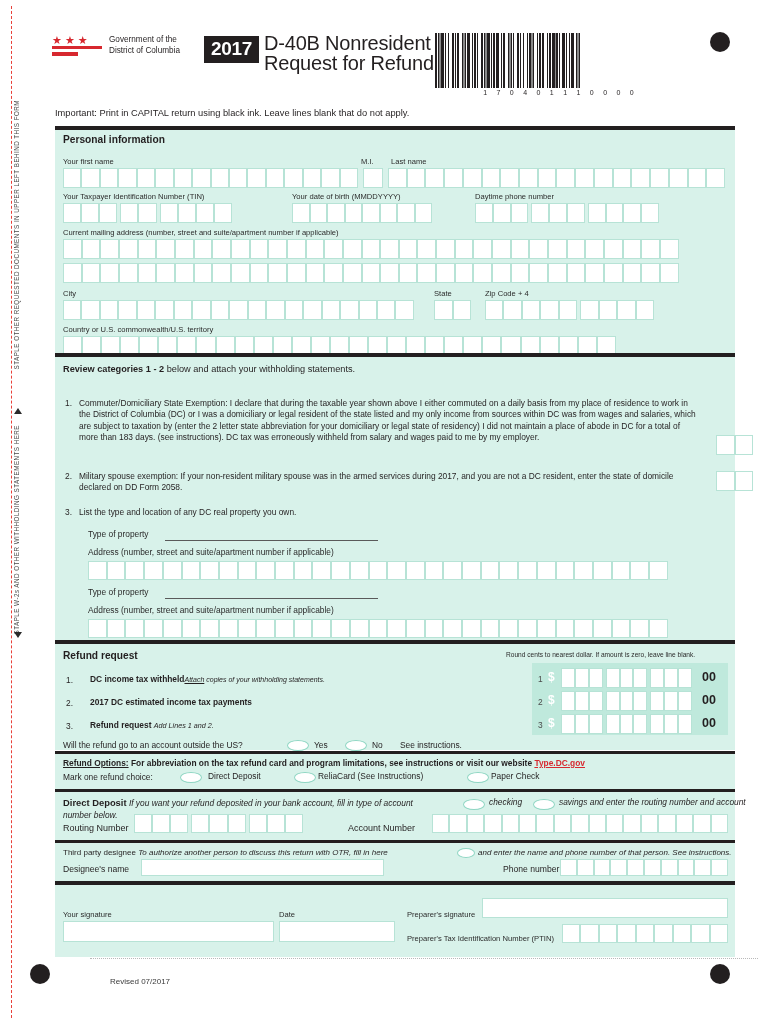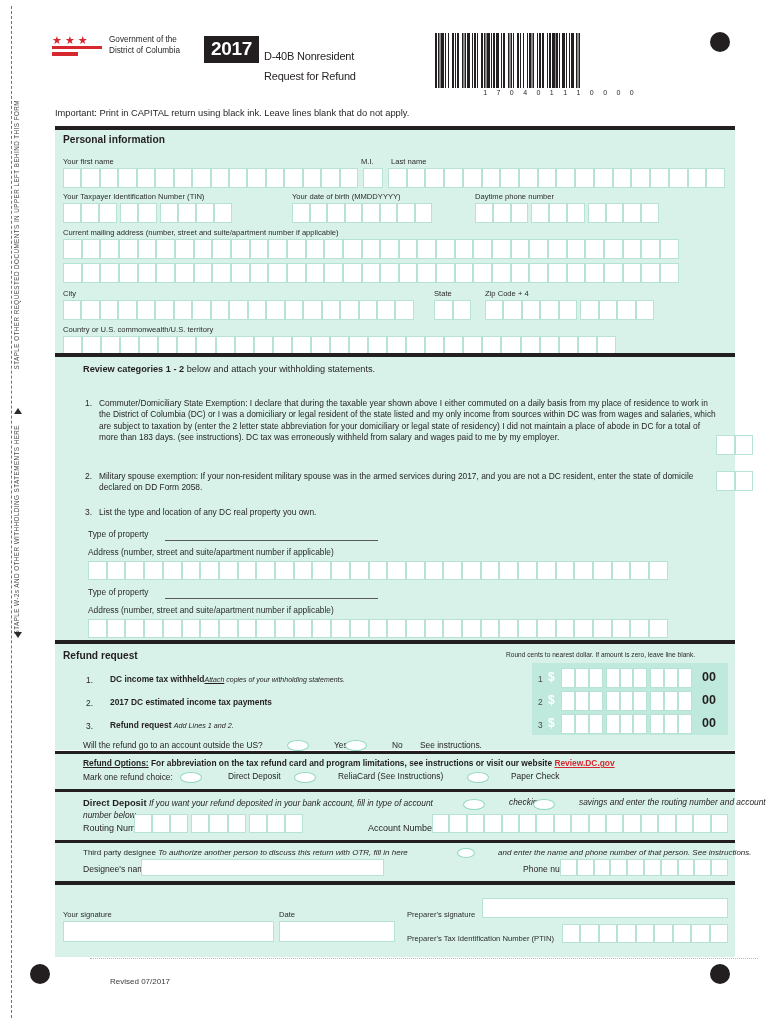--- a/index.html
+++ b/index.html
@@ -62,22 +62,22 @@
     font-size:8.2px; line-height:10.5px; color:#231f20;
   }
   .year-badge {
     position:absolute; left:162px; top:8px;
     background:#231f20; color:#ffffff;
     font-size:19px; font-weight:bold;
     padding:2px 7px 3px 7px;
     letter-spacing:-0.3px;
   }
   .form-title {
-    position:absolute; left:222px; top:18px;
-    font-size:11px; line-height:20px; color:#231f20;
+    position:absolute; left:222px; top:5px;
+    font-size:20px; line-height:20px; color:#231f20;
     letter-spacing:-0.2px;
   }
 
   
   .barcode-wrap { position:absolute; left:393px; top:5px; width:232px; }
   .barcode { height:55px; display:flex; align-items:flex-end; }
   .barcode i { display:block; height:55px; background:#231f20; }
   .barcode-digits {
     display:flex; justify-content:space-around;
     font-size:7px; color:#231f20; margin-top:1px;
@@ -89,21 +89,21 @@
     font-size:9.3px; color:#231f20;
   }
 
   
   .blk { position:absolute; background:#d8f2ea; }
   .rule { position:absolute; background:#231f20; }
 
   .lbl { position:absolute; font-size:7.6px; color:#2b2b2b; white-space:nowrap; }
   .lbl-sm { font-size:6.6px; }
   .sect-h { position:absolute; font-size:10.2px; font-weight:bold; color:#231f20; }
-  .body-t { position:absolute; font-size:8.4px; color:#231f20; line-height:11.4px;margin-left:20px; }
+  .body-t { position:absolute; font-size:8.4px; color:#231f20; line-height:11.4px; }
 
   
   .comb { position:absolute; display:flex; }
   .comb .cell {
     background:#ffffff;
     border:0.7px solid #b7e3d6;
     height:100%;
   }
   .comb .gap { width:3px; }
 
@@ -703,21 +703,21 @@
   <div class="bub" style="left:315px; top:740px; width:22px; height:11px;"></div>
   <div class="body-t" style="left:342px; top:740px;">No</div>
   <div class="body-t" style="left:370px; top:740px;">See instructions.</div>
 
   <div class="rule" style="left:25px; top:751px; width:680px; height:3px;"></div>
   <div class="blk" style="left:25px; top:754px; width:680px; height:35px;"></div>
 
   <div class="body-t" style="left:33px; top:758px;">
     <span class="bold und">Refund Options:</span>
     <span class="bold">For abbreviation on the tax refund card and program limitations, see instructions or visit our website</span>
-    <span class="bold und red">Review.DC.gov</span>
+    <span class="bold und red">Type.DC.gov</span>
   </div>
   <div class="body-t" style="left:33px; top:772px;">Mark one refund choice:</div>
   <div class="bub" style="left:150px; top:772px; width:22px; height:11px;"></div>
   <div class="body-t" style="left:178px; top:771px;">Direct Deposit</div>
   <div class="bub" style="left:264px; top:772px; width:22px; height:11px;"></div>
   <div class="body-t" style="left:288px; top:771px;">ReliaCard (See Instructions)</div>
   <div class="bub" style="left:437px; top:772px; width:22px; height:11px;"></div>
   <div class="body-t" style="left:461px; top:771px;">Paper Check</div>
 
   <div class="rule" style="left:25px; top:789px; width:680px; height:3px;"></div>

